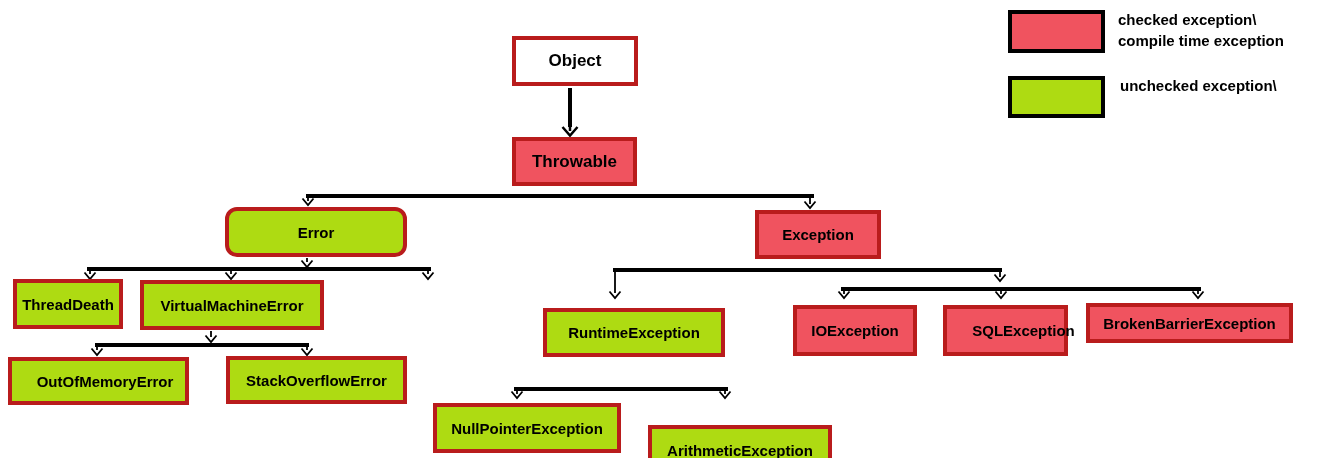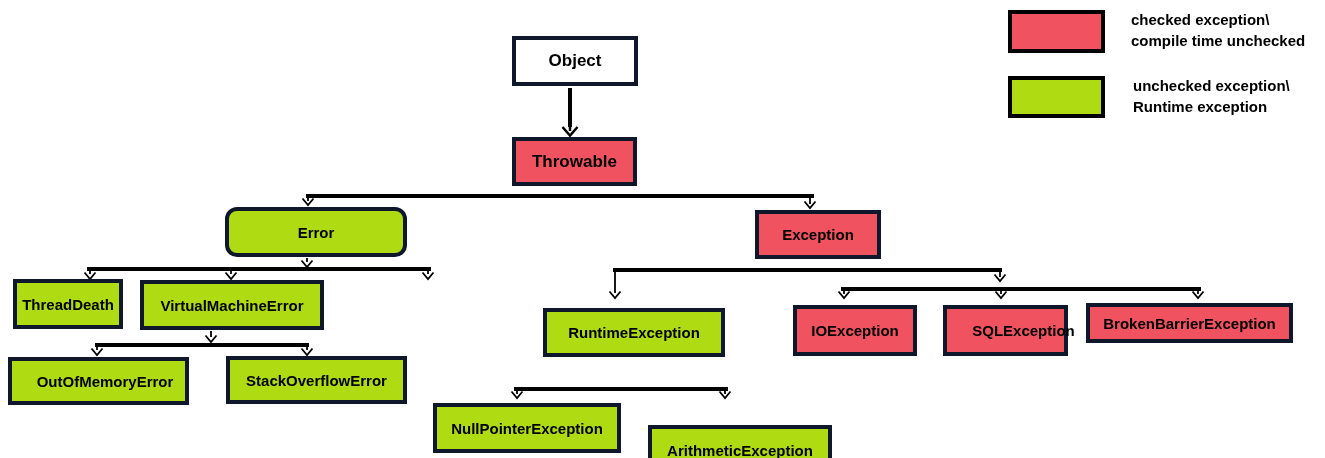--- a/index.html
+++ b/index.html
@@ -17,21 +17,21 @@
   }
   #connectors {
     position: absolute;
     left: 0;
     top: 0;
     pointer-events: none;
   }
   .node {
     position: absolute;
     box-sizing: border-box;
-    border: 4px solid #0f172a;
+    border: 4px solid #b91c1c;
     display: flex;
     align-items: center;
     justify-content: center;
     font-weight: bold;
     font-size: 15px;
     color: #000000;
     white-space: nowrap;
     letter-spacing: 0px;
   }
   .node.big { font-size: 17px; }
@@ -43,21 +43,20 @@
     box-sizing: border-box;
     border: 4px solid #000000;
   }
   .legend-text {
     position: absolute;
     font-weight: bold;
     font-size: 15px;
     color: #000000;
     line-height: 21px;
     white-space: nowrap;
-    margin-left: 13px;
   }
 </style>
 </head>
 <body>
 
 <div id="canvas">
 
   <svg id="connectors" width="1325" height="458" viewBox="0 0 1325 458">
     <g stroke="#000000" stroke-width="4" fill="none">
 
@@ -143,22 +142,21 @@
 
   <div class="node checked" style="left:1086px; top:303px; width:207px; height:40px;">BrokenBarrierException</div>
 
   <div class="node unchecked" style="left:433px;  top:403px; width:188px; height:50px;">NullPointerException</div>
 
   <div class="node unchecked" style="left:648px;  top:425px; width:184px; height:50px;">ArithmeticException</div>
 
   <div class="swatch checked" style="left:1008px; top:10px; width:97px; height:43px;"></div>
   <div class="legend-text" style="left:1118px; top:9px;">
     <div>checked exception\</div>
-    <div>compile time unchecked</div>
+    <div>compile time exception</div>
   </div>
 
   <div class="swatch unchecked" style="left:1008px; top:76px; width:97px; height:42px;"></div>
   <div class="legend-text" style="left:1120px; top:75px;">
     <div>unchecked exception\</div>
-    <div>Runtime exception</div>
   </div>
 
 </div>
 
 </body></html>

